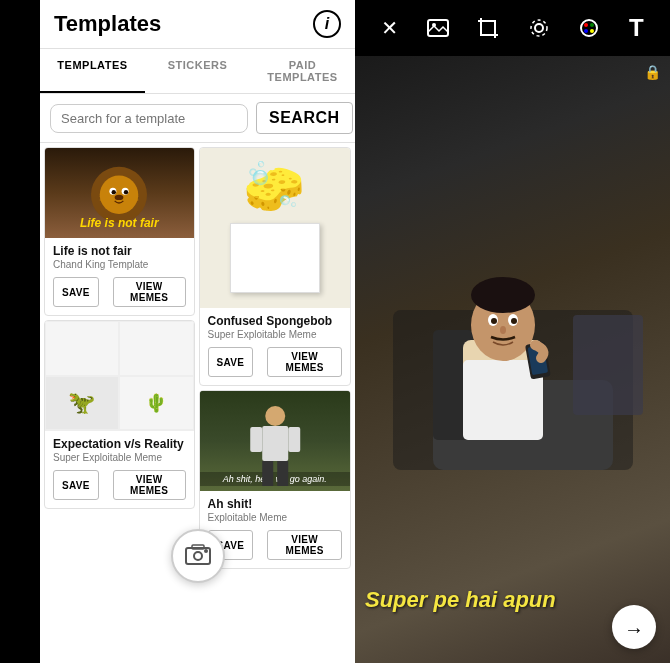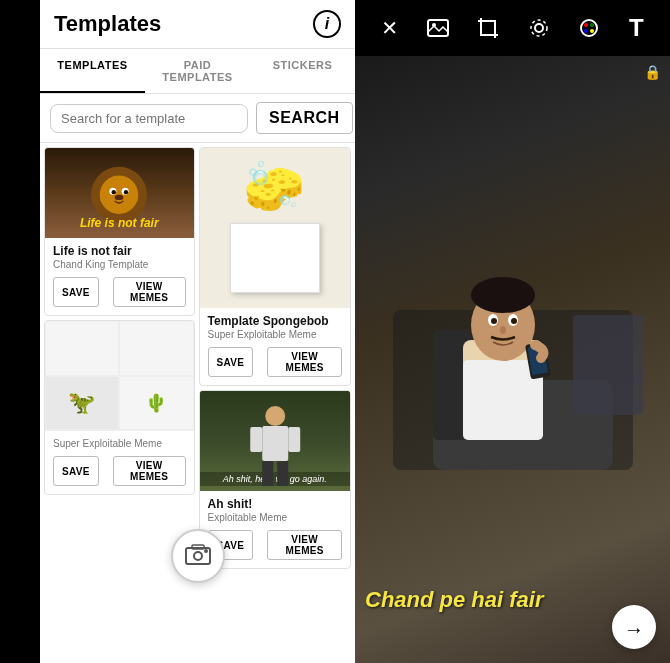--- a/index.html
+++ b/index.html
@@ -416,22 +416,22 @@
 
 <div class="left-panel">
 
   <div class="header">
     <span class="header-title">Templates</span>
     <div class="info-icon">i</div>
   </div>
 
   <div class="tabs">
     <div class="tab active">TEMPLATES</div>
+    <div class="tab">STICKERS</div>
     <div class="tab">PAID TEMPLATES</div>
-    <div class="tab">STICKERS</div>
   </div>
 
   <div class="search-bar">
     <input class="search-input" type="text" placeholder="Search for a template" style="">
     <button class="search-btn">SEARCH</button>
     <div class="grid-icon">
       <div class="grid-icon-cell"></div>
       <div class="grid-icon-cell"></div>
       <div class="grid-icon-cell"></div>
       <div class="grid-icon-cell"></div>
@@ -481,41 +481,42 @@
       <div class="template-card">
         <div class="template-img">
           <div class="exp-img">
             <div class="exp-cell"></div>
             <div class="exp-cell"></div>
             <div class="exp-cell dino">🦖</div>
             <div class="exp-cell">🌵</div>
           </div>
         </div>
         <div class="template-info">
+          <div class="template-name">Expectation v/s Reality</div>
           <div class="template-sub">Super Exploitable Meme</div>
         </div>
         <div class="template-actions">
           <button class="btn-save">SAVE</button>
           <button class="btn-view">VIEW MEMES</button>
         </div>
       </div>
 
     </div>
 
     <div class="col-right">
 
       <div class="template-card">
         <div class="template-img">
           <div class="sponge-img">
             <div class="sponge-face">🧽</div>
             <div class="book-area"></div>
           </div>
         </div>
         <div class="template-info">
-          <div class="template-name">Template Spongebob</div>
+          <div class="template-name">Confused Spongebob</div>
           <div class="template-sub">Super Exploitable Meme</div>
         </div>
         <div class="template-actions">
           <button class="btn-save">SAVE</button>
           <button class="btn-view">VIEW MEMES</button>
         </div>
       </div>
 
       <div class="template-card">
         <div class="template-img">
@@ -629,19 +630,19 @@
           <rect x="154" y="118" width="16" height="28" rx="2" fill="#1a3a5a" transform="rotate(-10 152 115)"></rect>
 
           <path d="M168 128 Q175 120 162 115" stroke="#c4956a" stroke-width="10" fill="none" stroke-linecap="round"></path>
 
           <rect x="200" y="85" width="70" height="100" rx="4" fill="#3a3a4a" opacity="0.7"></rect>
         </svg>
 
         <div class="watermark">🔒</div>
       </div>
 
-      <div class="meme-caption">Chand pe hai fair</div>
+      <div class="meme-caption">Super pe hai apun</div>
     </div>
   </div>
 
   <button class="next-btn" style="position:absolute;bottom:14px;right:14px;">→</button>
 
 </div>
 
 </body></html>

